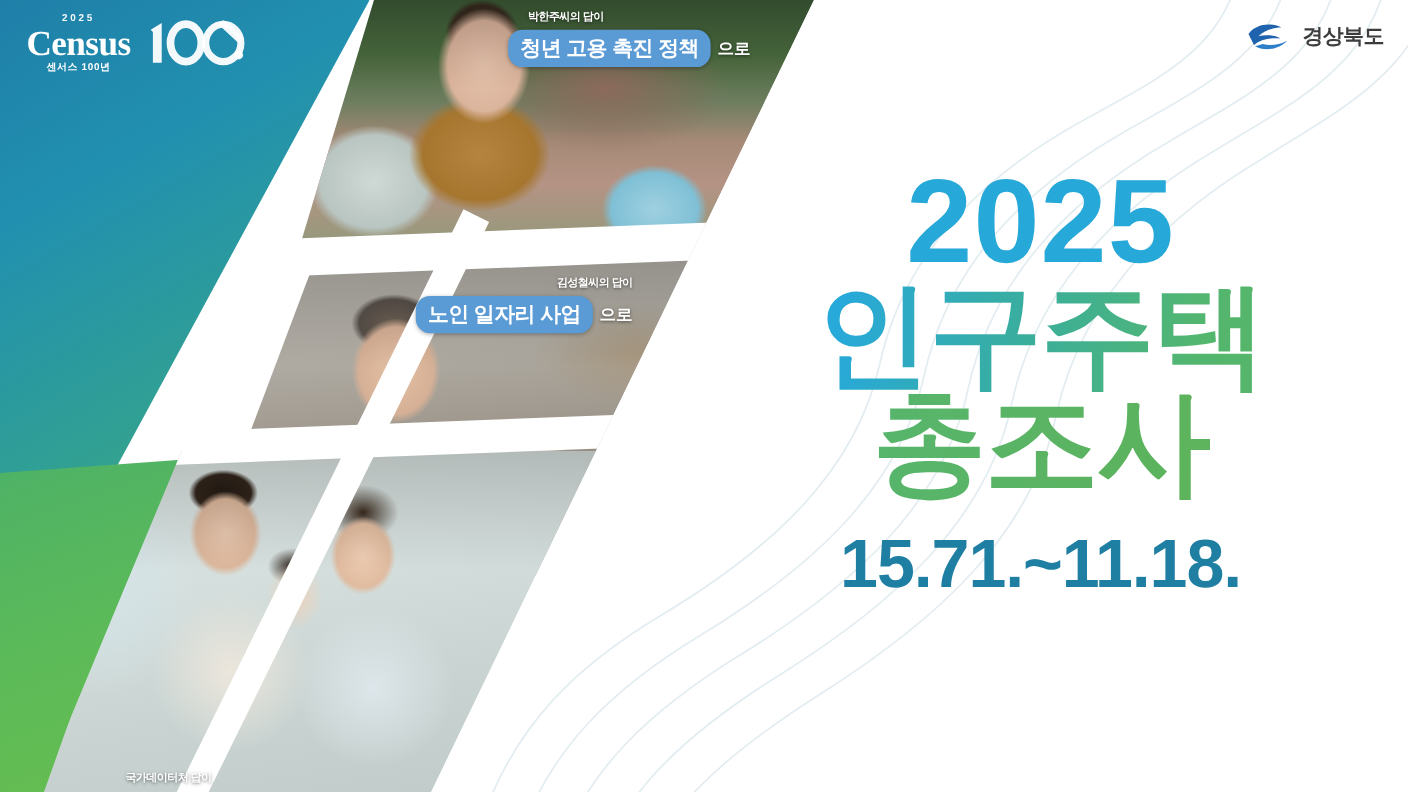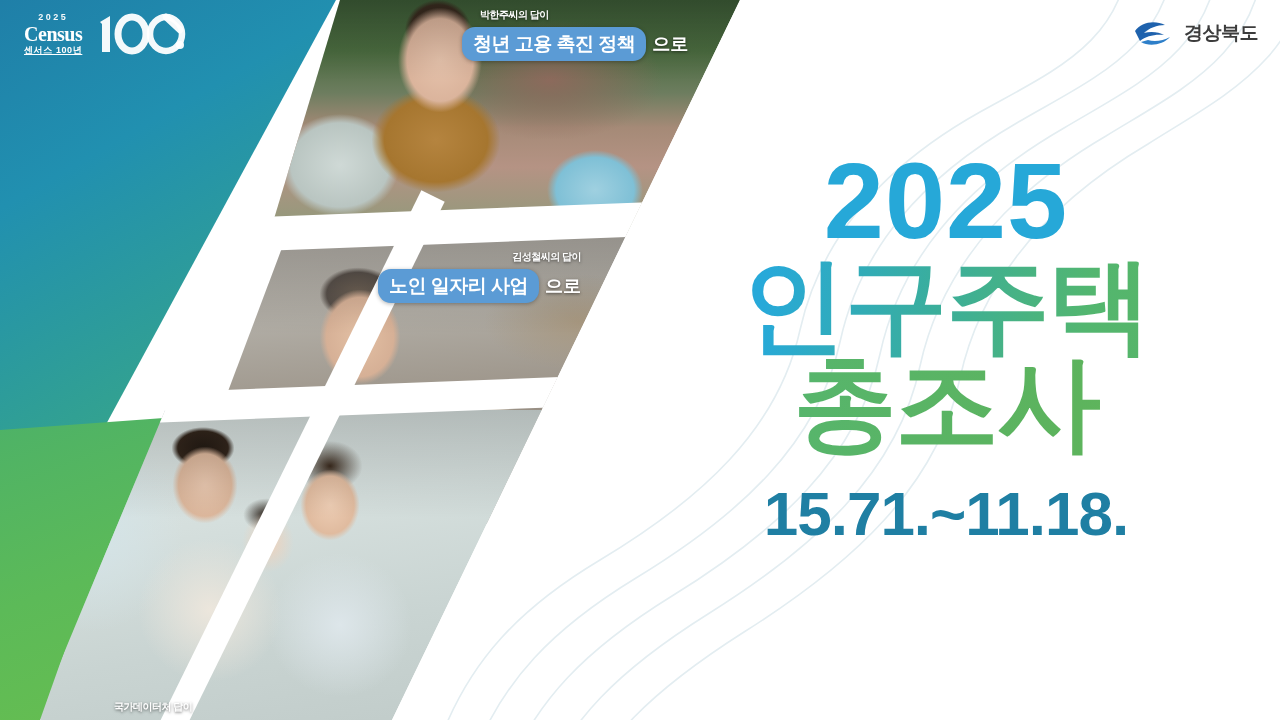--- a/index.html
+++ b/index.html
@@ -106,24 +106,24 @@
     position:absolute; left:24px; top:12px;
     display:flex; align-items:center; gap:10px;
     color:#ffffff;
   }
   .census-word{ display:flex; flex-direction:column; align-items:center; line-height:1; }
   .census-year{
     font-size:9px; font-weight:700; letter-spacing:2.5px;
     opacity:.95; margin-bottom:2px;
   }
   .census-main{
-    font-size:20px; font-weight:700; letter-spacing:-.5px;
+    font-size:32px; font-weight:700; letter-spacing:-.5px;
     font-family:"Liberation Serif","DejaVu Serif",serif;
   }
-  .census-sub{ font-size:9px; font-weight:700; letter-spacing:.6px; margin-top:2px;text-decoration:underline; }
+  .census-sub{ font-size:9px; font-weight:700; letter-spacing:.6px; margin-top:2px; }
   .census-100{ position:relative; width:96px; height:44px; }
 
   
   .org-logos{
     position:absolute; right:22px; top:18px;
     display:flex; align-items:center; gap:23px;
   }
   .org{ display:flex; align-items:center; gap:9px; }
   .org-label{ font-size:19px; font-weight:700; color:#3c3c3c; letter-spacing:-.5px; }
   .gb-mark{ width:44px; height:30px; }
@@ -158,21 +158,21 @@
   .cap{ position:absolute; color:#ffffff; }
   .cap-top{ font-size:10px; font-weight:700; text-shadow:0 1px 3px rgba(0,0,0,.55);
             letter-spacing:-.5px; margin-bottom:5px; }
   .cap-row{ display:flex; align-items:center; gap:6px; }
   .cap-pill{
     background:#5b9bd5; color:#ffffff;
     font-size:19px; font-weight:700; letter-spacing:-.5px;
     padding:4px 11px; border-radius:13px;
     box-shadow:0 1px 4px rgba(0,0,0,.3);
   }
-  .cap-tail{ font-size:18px; font-weight:700; text-shadow:0 1px 3px rgba(0,0,0,.55); }
+  .cap-tail{ font-size:15px; font-weight:700; text-shadow:0 1px 3px rgba(0,0,0,.55); }
 
   .cap-1{ left:462px; top:8px; text-align:left; }
   .cap-1 .cap-top{ padding-left:18px; }
   .cap-2{ left:378px; top:250px; }
   .cap-2 .cap-top{ padding-left:14px;text-align:right; }
   .cap-3{ left:108px; top:700px; }
   .cap-3 .cap-top{ padding-left:6px; }
 </style>
 </head>
 <body>

